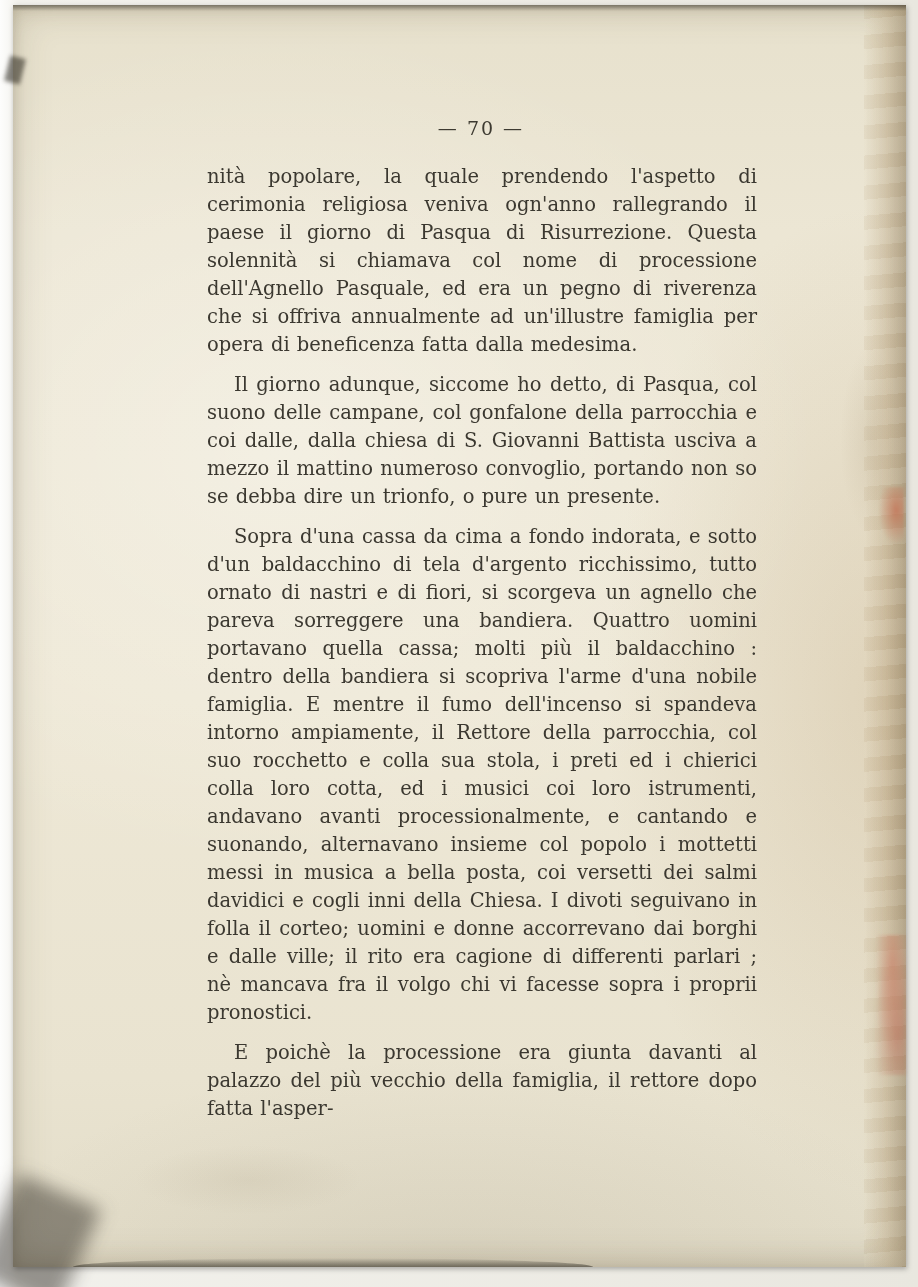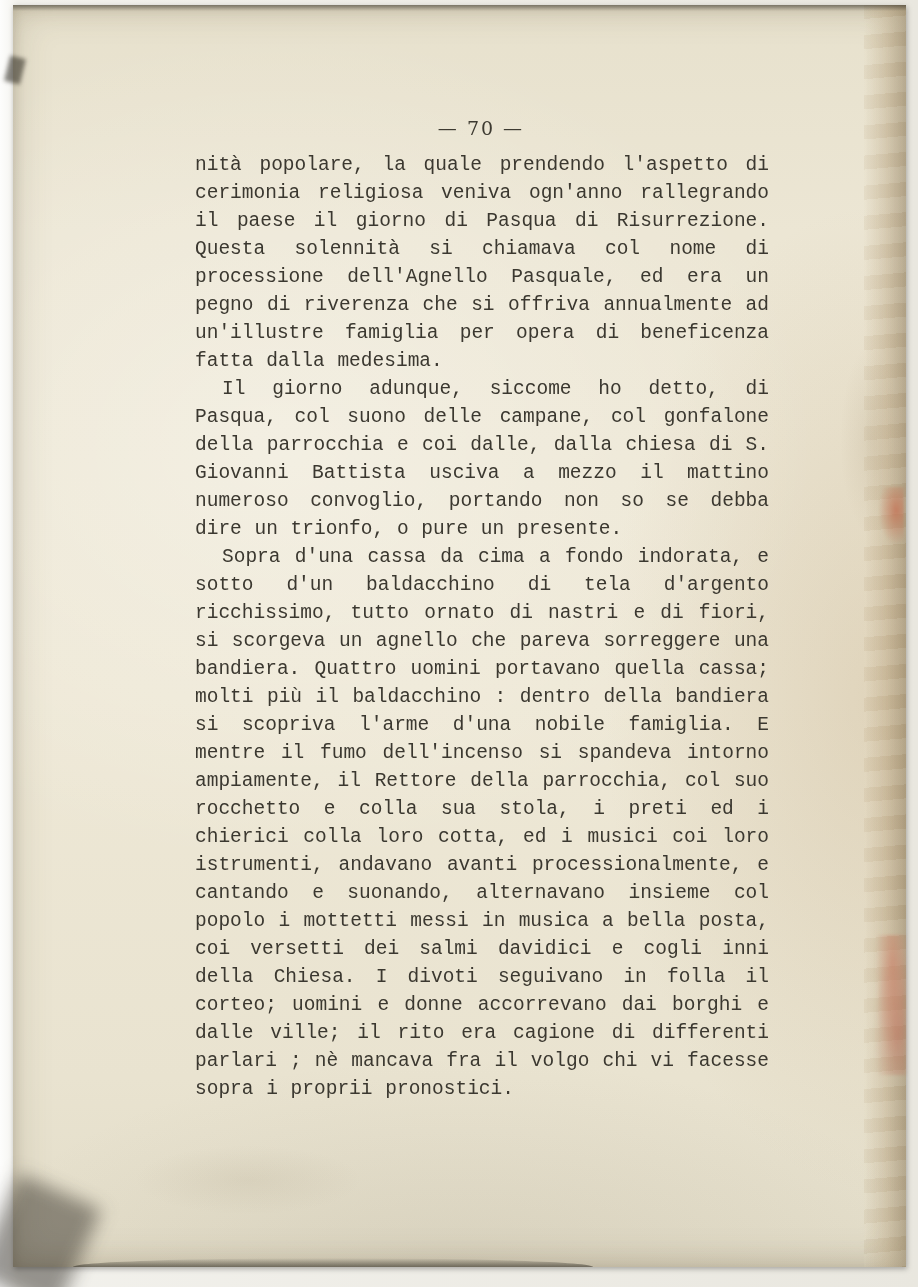--- a/index.html
+++ b/index.html
@@ -114,24 +114,23 @@
     top: 146px;
     width: 574px;
     color: #3b3830;
     font-size: 19.5px;
     line-height: 28px;
     text-align: justify;
     text-rendering: optimizeLegibility;
   }
 
   .para {
-    margin: 0;
+    margin: 12px;
     text-indent: 27px;
     word-spacing: 1px;
-    font-family: Liberation Mono, monospace;
   }
   .para.continuation { text-indent: 0; }
 </style>
 </head>
 <body>
 
 <div class="scan-frame">
   <div class="paper">
 
     <div class="deckle-edge"></div>
@@ -143,16 +142,17 @@
     <div class="corner-shadow-bl"></div>
     <div class="edge-shadow-top"></div>
     <div class="edge-shadow-bottom"></div>
 
     <div class="page-header">— 70 —</div>
 
     <div class="text-block">
       <p class="para continuation">nità popolare, la quale prendendo l'aspetto di cerimonia religiosa veniva ogn'anno rallegrando il paese il giorno di Pasqua di Risurrezione. Questa solennità si chiamava col nome di processione dell'Agnello Pasquale, ed era un pegno di riverenza che si offriva annualmente ad un'illustre famiglia per opera di beneficenza fatta dalla medesima.</p>
       <p class="para">Il giorno adunque, siccome ho detto, di Pasqua, col suono delle campane, col gonfalone della parrocchia e coi dalle, dalla chiesa di S. Giovanni Battista usciva a mezzo il mattino numeroso convoglio, portando non so se debba dire un trionfo, o pure un presente.</p>
       <p class="para">Sopra d'una cassa da cima a fondo indorata, e sotto d'un baldacchino di tela d'argento ricchissimo, tutto ornato di nastri e di fiori, si scorgeva un agnello che pareva sorreggere una bandiera. Quattro uomini portavano quella cassa; molti più il baldacchino : dentro della bandiera si scopriva l'arme d'una nobile famiglia. E mentre il fumo dell'incenso si spandeva intorno ampiamente, il Rettore della parrocchia, col suo rocchetto e colla sua stola, i preti ed i chierici colla loro cotta, ed i musici coi loro istrumenti, andavano avanti processionalmente, e cantando e suonando, alternavano insieme col popolo i mottetti messi in musica a bella posta, coi versetti dei salmi davidici e cogli inni della Chiesa. I divoti seguivano in folla il corteo; uomini e donne accorrevano dai borghi e dalle ville; il rito era cagione di differenti parlari ; nè mancava fra il volgo chi vi facesse sopra i proprii pronostici.</p>
+      <p class="para">E poichè la processione era giunta davanti al palazzo del più vecchio della famiglia, il rettore dopo fatta l'asper-</p>
     </div>
 
   </div>
 </div>
 
 </body></html>

